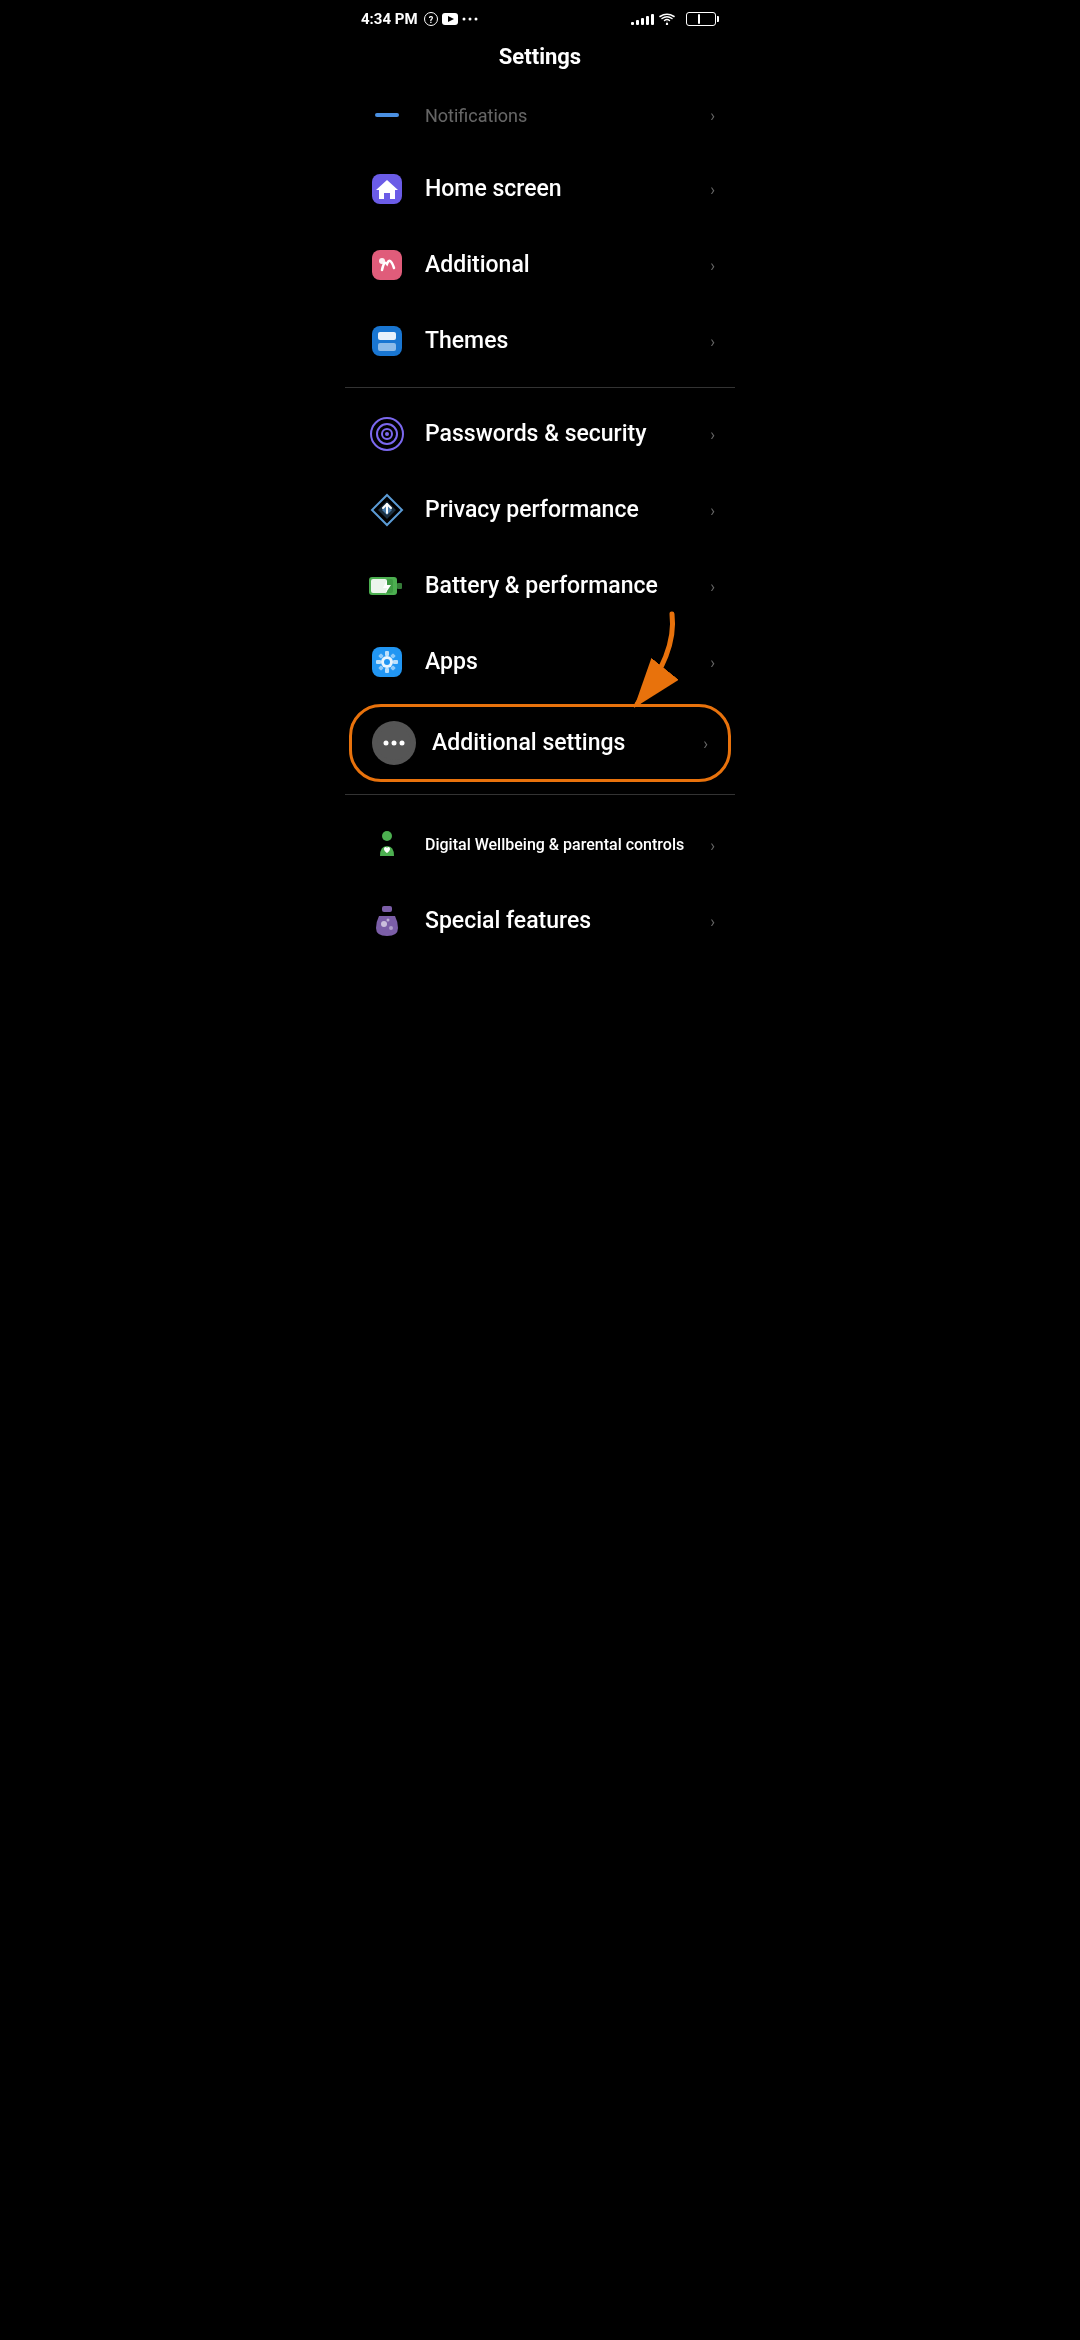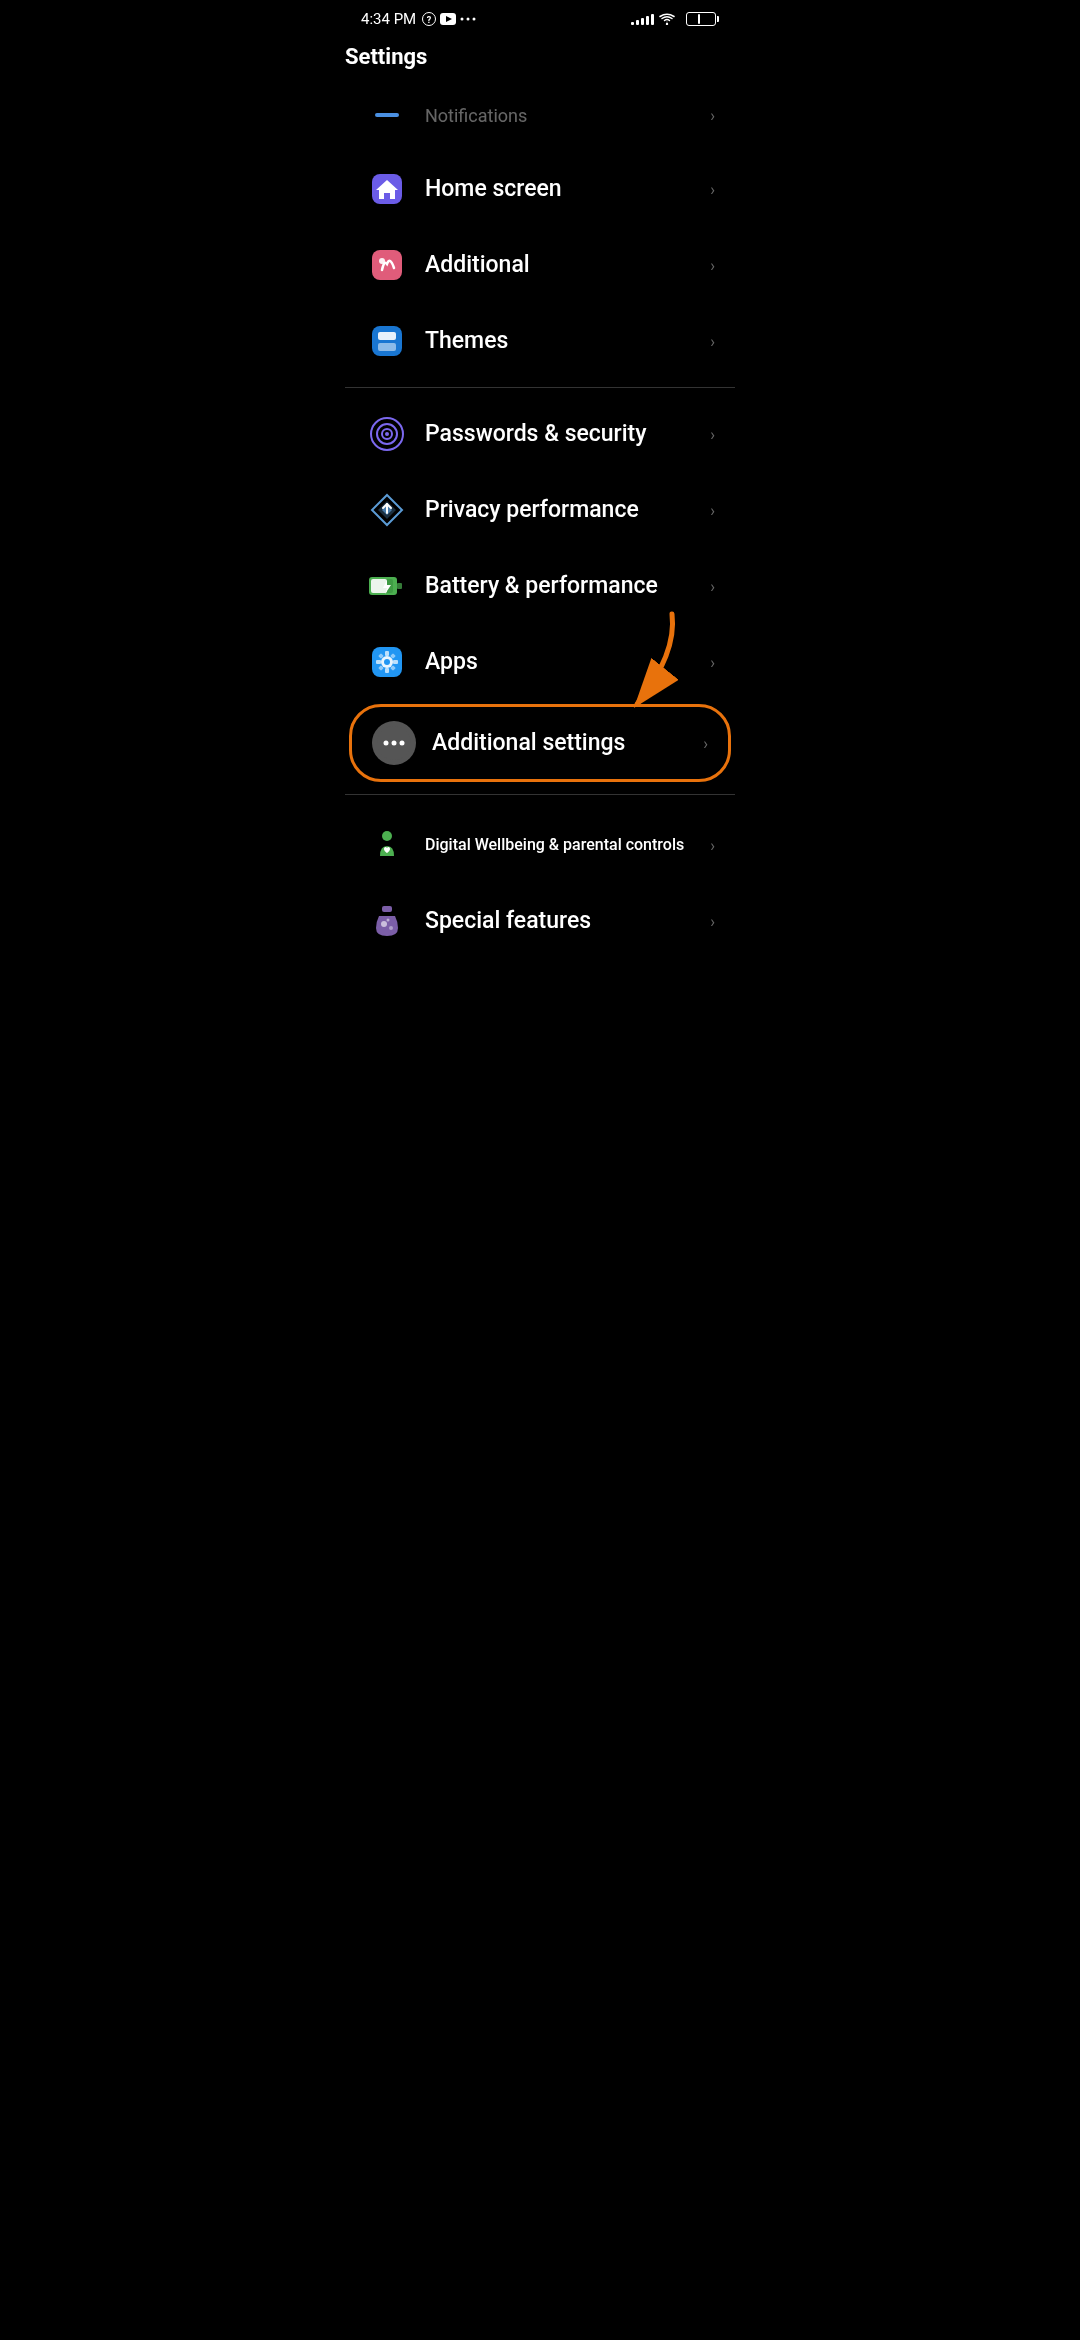--- a/index.html
+++ b/index.html
@@ -27,21 +27,21 @@
     }
 
     .status-left {
       display: flex;
       align-items: center;
       gap: 6px;
     }
 
     .status-time {
       font-size: 15px;
-      font-weight: 400;
+      font-weight: 700;
     }
 
     .status-icons-left {
       display: flex;
       align-items: center;
       gap: 4px;
     }
 
     .status-right {
       display: flex;
@@ -58,20 +58,21 @@
     }
 
     .signal-bar {
       background: #fff;
       width: 3px;
       border-radius: 1px;
     }
 
     
     .page-title {
+      text-align: center;
       font-size: 22px;
       font-weight: 700;
       padding: 10px 0 16px;
     }
 
     .settings-item {
       display: flex;
       align-items: center;
       padding: 16px 20px;
       border-bottom: none;

